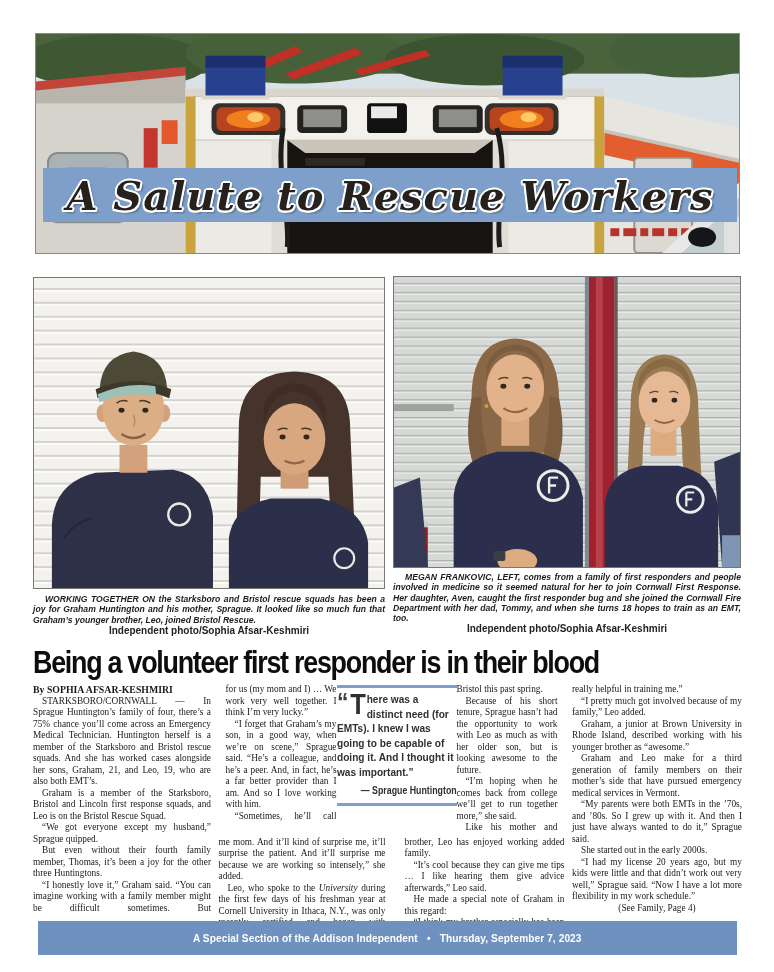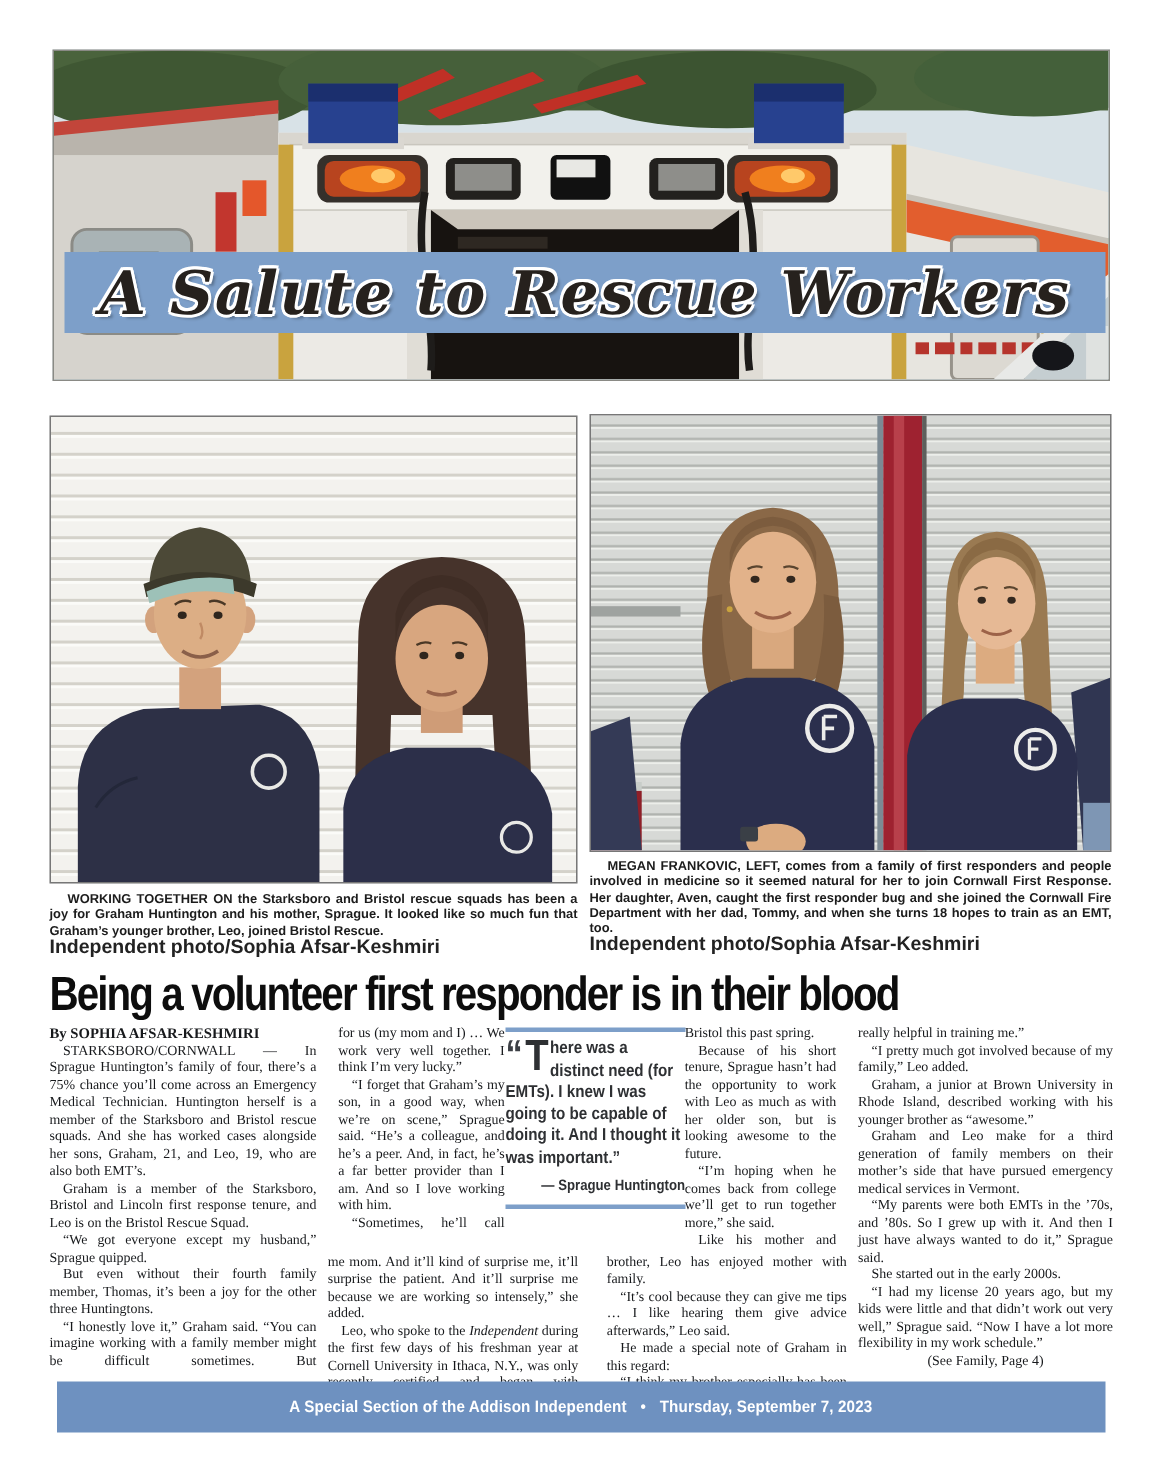--- a/index.html
+++ b/index.html
@@ -22,22 +22,22 @@
 
   
   .photo{position:absolute;border:1px solid #777;box-sizing:border-box;overflow:hidden;background:#eee;}
   .photo svg{display:block;width:100%;height:100%;}
   .photo-left{left:33px;top:277px;width:352px;height:312px;}
   .photo-right{left:393px;top:276px;width:348px;height:292px;}
 
   
   .caption{position:absolute;font-family:"Liberation Sans",sans-serif;font-weight:bold;
            font-size:8.6px;line-height:10.3px;color:#1c1c1c;text-align:justify;}
-  .caption .cap-text{margin:0;text-indent:12px;}
-  .caption .credit{margin:1px 0 0 0;text-align:left;font-size:13px;text-indent:0;color:#222;}
+  .caption .cap-text{margin:0;text-indent:12px;font-style:italic;}
+  .caption .credit{margin:1px 0 0 0;text-align:center;font-size:10px;text-indent:0;color:#222;}
   .caption-left{left:33px;top:594px;width:352px;}
   .caption-right{left:393px;top:572px;width:348px;}
 
   
   .headline{position:absolute;left:33px;top:644px;width:710px;
             font-family:"Liberation Sans",sans-serif;font-weight:bold;font-size:32px;
             letter-spacing:-1.5px;color:#0d0d0d;white-space:nowrap;
             transform:scaleX(0.84);transform-origin:left top;}
 
   
@@ -274,21 +274,21 @@
     <p class="credit">Independent photo/Sophia Afsar-Keshmiri</p>
   </div>
 
   <div class="headline">Being a volunteer first responder is in their blood</div>
 
   <div class="article">
     <div class="col1">
       <p class="byline">By SOPHIA AFSAR-KESHMIRI</p>
       <div>
           <p class="ind">STARKSBORO/CORNWALL — In Sprague Huntington’s family of four, there’s a 75% chance you’ll come across an Emergency Medical Technician. Huntington herself is a member of the Starksboro and Bristol rescue squads. And she has worked cases alongside her sons, Graham, 21, and Leo, 19, who are also both EMT’s.</p>
-          <p class="ind">Graham is a member of the Starksboro, Bristol and Lincoln first response tenure, and Leo is on the Bristol Rescue Squad.</p>
+          <p class="ind">Graham is a member of the Starksboro, Bristol and Lincoln first response squads, and Leo is on the Bristol Rescue Squad.</p>
           <p class="ind">“We got everyone except my husband,” Sprague quipped.</p>
           <p class="ind">But even without their fourth family member, Thomas, it’s been a joy for the other three Huntingtons.</p>
           <p class="ind cont">“I honestly love it,” Graham said. “You can imagine working with a family member might be difficult sometimes. But</p>
         </div>
     </div>
     <div class="middle">
       <div class="mtop">
         <div class="mcol2">
             <p>for us (my mom and I) … We work very well together. I think I’m very lucky.”</p>
             <p class="ind">“I forget that Graham’s my son, in a good way, when we’re on scene,” Sprague said. “He’s a colleague, and he’s a peer. And, in fact, he’s a far better provider than I am. And so I love working with him.</p>
@@ -303,24 +303,24 @@
         <div class="mcol4">
             <p>Bristol this past spring.</p>
             <p class="ind">Because of his short tenure, Sprague hasn’t had the opportunity to work with Leo as much as with her older son, but is looking awesome to the future.</p>
             <p class="ind">“I’m hoping when he comes back from college we’ll get to run together more,” she said.</p>
             <p class="ind cont">Like his mother and</p>
           </div>
       </div>
       <div class="mbot">
         <div class="bl">
             <p>me mom. And it’ll kind of surprise me, it’ll surprise the patient. And it’ll surprise me because we are working so intensely,” she added.</p>
-            <p class="ind cont"><span>Leo, who spoke to the </span><span class="it">Independent</span><span> during the first few days of his freshman year at Cornell University in Ithaca, N.Y., was only recently certified and began with</span></p>
+            <p class="ind cont"><span>Leo, who spoke to the </span><span class="it">University</span><span> during the first few days of his freshman year at Cornell University in Ithaca, N.Y., was only recently certified and began with</span></p>
           </div>
         <div class="br">
-            <p>brother, Leo has enjoyed mother with family.</p>
+            <p>brother, Leo has enjoyed working added family.</p>
             <p class="ind">“It’s cool because they can give me tips … I like hearing them give advice afterwards,” Leo said.</p>
             <p class="ind">He made a special note of Graham in this regard:</p>
             <p class="ind cont">“I think my brother especially has been</p>
           </div>
       </div>
     </div>
     <div class="col5">
         <p>really helpful in training me.”</p>
         <p class="ind">“I pretty much got involved because of my family,” Leo added.</p>
         <p class="ind">Graham, a junior at Brown University in Rhode Island, described working with his younger brother as “awesome.”</p>

